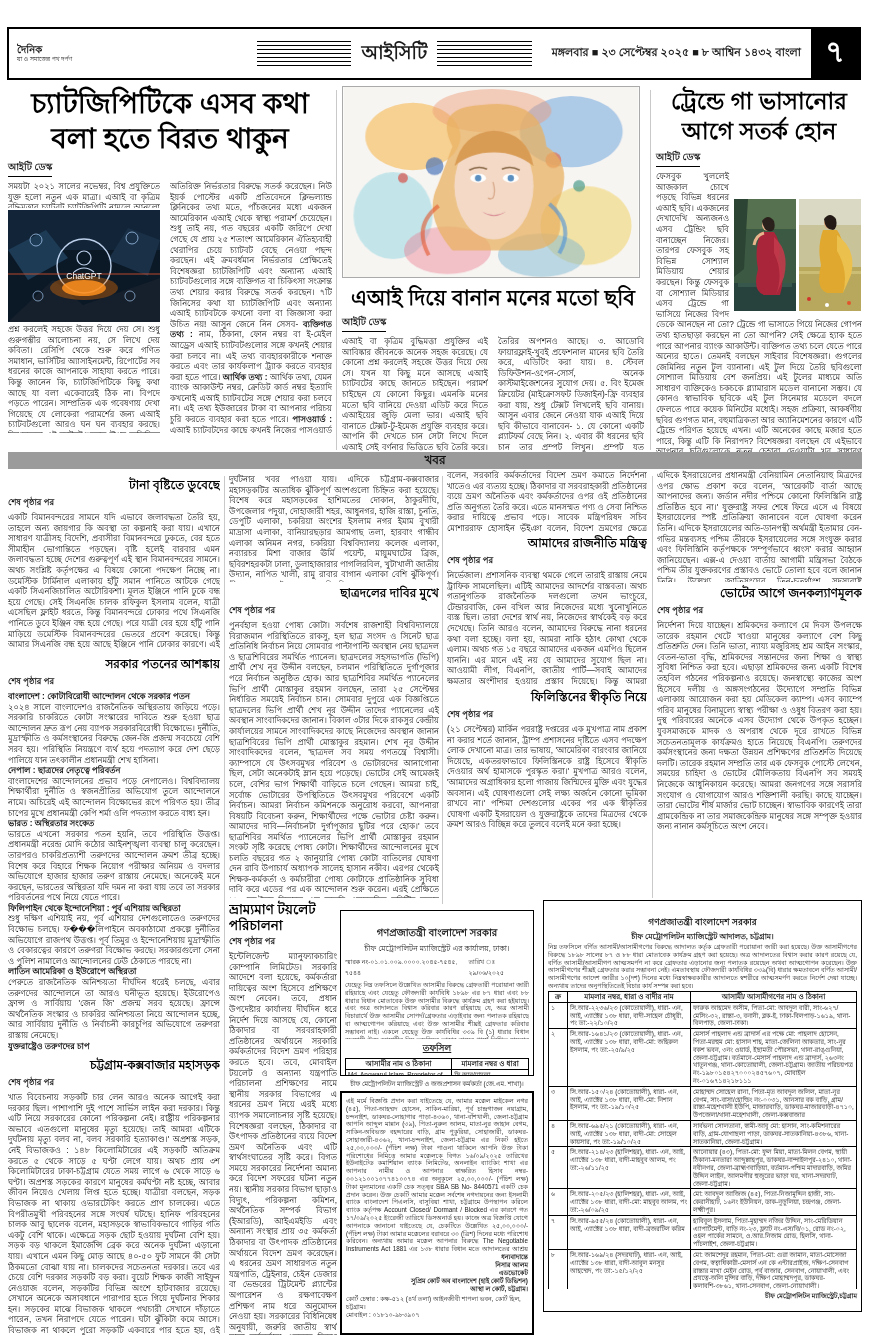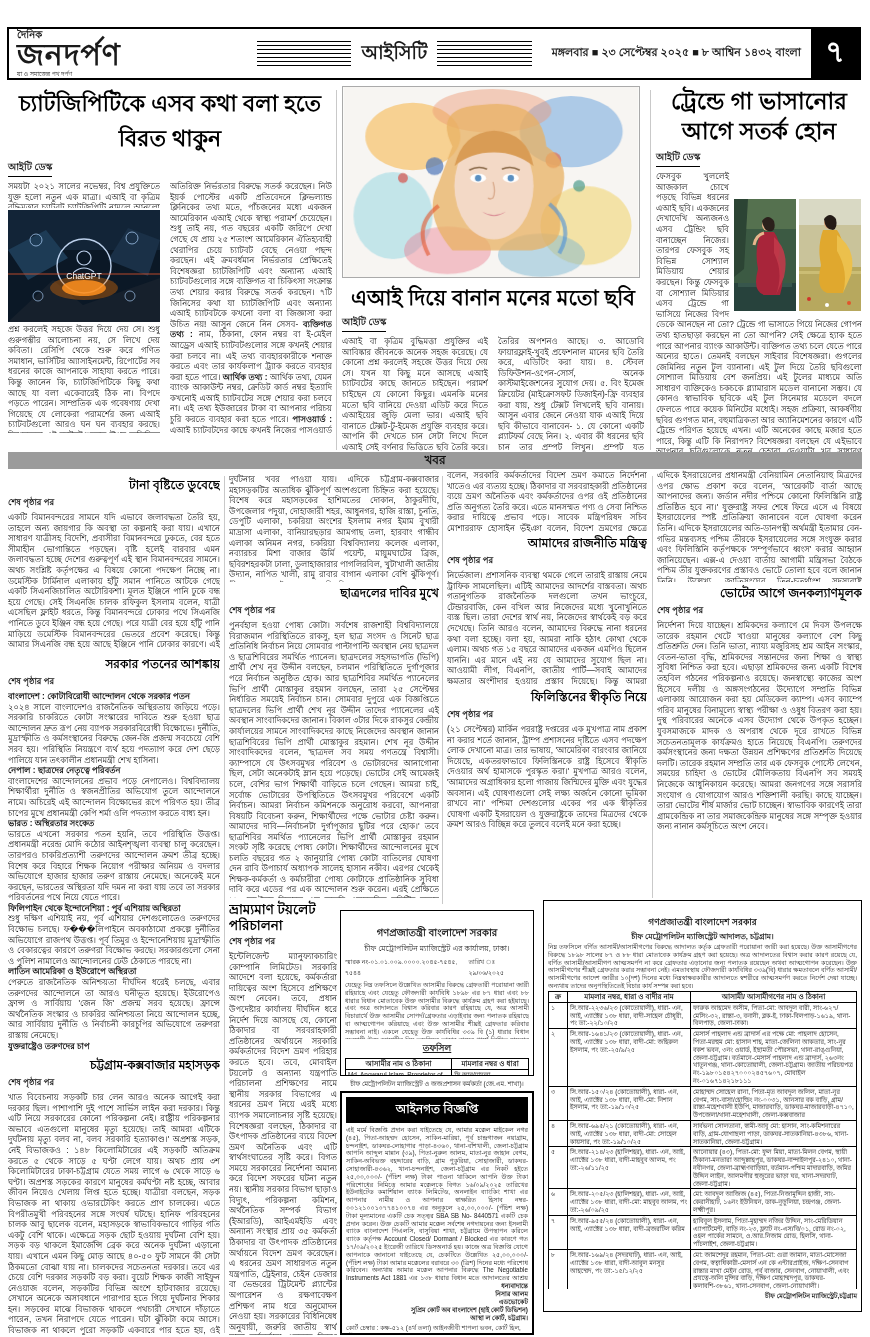--- a/index.html
+++ b/index.html
@@ -48,32 +48,31 @@
   .sigleft{font-size:6.3px;line-height:8px;text-align:left;margin-top:2px;}
 </style>
 </head>
 <body>
 
 <div class="page">
 
   <div class="abs mast">
     <div class="mast-logo">
       <div class="mast-daily">দৈনিক</div>
-      <div class="mast-title">জনদর্পণ</div>
       <div class="mast-tag">যা ও সমাজের পথ দর্পণ</div>
     </div>
     <div class="rules"></div>
     <div class="mast-section">আইসিটি</div>
     <div class="rules"></div>
     <div class="mast-date">মঙ্গলবার ■ ২৩ সেপ্টেম্বর ২০২৫ ■ ৮ আশ্বিন ১৪৩২ বাংলা</div>
     <div class="pageno">৭</div>
   </div>
 
   <div class="abs" style="left:8px;top:86px;width:324px;height:366px;">
-    <div style="font-size:22px;line-height:35px;font-weight:800;text-align:center;color:#000;">চ্যাটজিপিটিকে এসব কথা বলা হতে বিরত থাকুন</div>
+    <div style="font-size:28px;line-height:35px;font-weight:800;text-align:center;color:#000;">চ্যাটজিপিটিকে এসব কথা বলা হতে বিরত থাকুন</div>
     <div><span class="byline">আইটি ডেস্ক</span></div>
     <div style="display:flex;gap:10px;height:252px;overflow:hidden;">
       <div style="width:152px;display:flex;flex-direction:column;">
         <div class="bt" style="height:27px;flex:none;">সময়টা ২০২১ সালের নভেম্বর, বিশ্ব প্রযুক্তিতে যুক্ত হলো নতুন এক মাত্রা। এআই বা কৃত্রিম বুদ্ধিমত্তার চ্যাটবট চ্যাটজিপিটি নামলে আনলো মাইক্রোসফটের ওপেন এআই। চ্যাটজিপিটি এআইয়ের এক অন্যতম আবিষ্কার, যা আমাদের জীবনে যেন আশীর্বাদ হয়ে এলো। প্রযুক্তির এই আবিষ্কার জীবনকে অনেক সহজ করেছে। যে কোনো</div>
         <svg width="152" height="112" viewBox="0 0 152 112" style="flex:none;margin:2px 0;">
           <rect width="152" height="112" fill="#0b1826"></rect>
           <rect x="0" y="0" width="152" height="40" fill="#122437"></rect>
           <path d="M0 112 L45 70 L75 95 L152 68 L152 112 Z" fill="#16202c"></path>
           <path d="M0 40 L38 20 L60 48 L20 70 Z" fill="#1d3b55"></path>
           <path d="M152 30 L120 18 L100 50 L140 66 Z" fill="#1a3047"></path>
@@ -267,21 +266,20 @@
       <tr>
         <td>Md. Anowarul Islam, Proprietor of AVA Enterprise, Son of Late Shamsul Islam and Ajuba Begum, Business Address: Mithapukur Bazar, Mithapukur, Rangpur Shop Cum Godown Address: Girls School Gate, Mithapukur bazar, Rangpur. Present and permanent Address: Kashipur, Post Office-5430, Mithapukur, District-Rangpur.</td>
         <td>সি.আর/মামলা নং-৪৬৬৬/২০২৪ ধারা: ৪৫,মতী, এ্যাক্টের ১৩৮ ধারা</td>
       </tr>
     </tbody>
       </table>
   </div>
   <div class="abs" style="left:340px;top:1079px;width:194px;font-size:6.4px;text-align:center;">চীফ মেট্রোপলিটন ম্যাজিস্ট্রেট ও জজপ্রশাসন কর্মকর্তা (জে.এম. শাখা)।</div>
 
   <div class="abs legalbox" style="left:340px;top:1091px;width:194px;height:244px;">
-    <div class="legal-title">আইনগত বিজ্ঞপ্তি</div>
     <div class="nb-body" style="height:156px;">এই মর্মে বিজ্ঞপ্তি প্রদান করা যাইতেছে যে, আমার মক্কেল মাইকেল নগর (৪৫), পিতা-আহম্মদ হোসেন, সাকিন-মারিয়া, পূর্ব চান্দ্রগাজন নয়াগ্রাম, চন্দনাইশ, ডাকঘর-লোহাগার পাড়া-৪৩৬০, থানা-বাঁশখালী, জেলা-চট্টগ্রাম আপনি আব্দুল মান্নান (৩৯), পিতা-নুরুল আলম, মাতা-নুর জাহান বেগম, সাকিন-অবিভক্ত বহদ্দারের বাড়ি, গ্রাম পুকুরিয়া, সোহাজারী, ডাকঘর-সোহাজারী-৪৩৬২, থানা-চন্দনাইশ, জেলা-চট্টগ্রাম এর নিকট হইতে ২৫,০০,০০০/- (পঁচিশ লক্ষ) টাকা পাওনা থাকিলে আপনি উক্ত টাকা পরিশোধের নিমিত্তে আমার মক্কেলকে বিগত ১৬/০৯/২০২৫ তারিখের ইউনাইটেড কমার্শিয়াল ব্যাংক লিমিটেড, অনলাইন ব্যাংকিং শাখা এর আপনার নামীয় ও আপনার স্বাক্ষরিত হিসাব নম্বর- ০০১২১০০১০৭৭৪১০০৭৪ এর অনুকূলে ২৫,০০,০০০/- (পঁচিশ লক্ষ) টাকা মূল্যমানের একটি চেক সত্ত্বর SBA SB No- 8440571 একটি চেক প্রদান করেন। উক্ত চেকটি আমার মক্কেল সর্বশেষ নগদায়নের জন্য ইসলামী ব্যাংক বাংলাদেশ পিএলসি, বাসুবিয়া শাখা, চট্টগ্রামে উপস্থাপন করিলে ব্যাংক কর্তৃপক্ষ Account Closed/ Dormant / Blocked এর কারণে গত ১৭/০৯/২০২৫ ইংরেজী তারিখে ডিসঅনার্ড হয়। কাজে অত্র বিজ্ঞপ্তি যোগে আপনাকে জানানো যাইতেছে যে, চেকটিতে উল্লেখিত ২৫,০০,০০০/- (পঁচিশ লক্ষ) টাকা আমার মক্কেলের বরাবরে ৩০ (ত্রিশ) দিনের মধ্যে পরিশোধ করিবেন। অন্যথায় আমার মক্কেল আপনার বিরুদ্ধে The Negotiable Instruments Act 1881 এর ১৩৮ ধারার বিধান মতে আদালতের আশ্রয় গ্রহণ করিতে বাধ্য হইবেন।</div>
     <div class="sigright pre">ধন্যবাদান্তে
 নিসার আলম
 এডভোকেট
 সুপ্রিম কোর্ট অব বাংলাদেশ (হাই কোর্ট ডিভিশন)
 আস্থা ল কোর্ট, চট্টগ্রাম।</div>
     <div class="sigleft pre">কোর্ট চেম্বার : কক্ষ-৫১২ (৪র্থ তলা) আইনজীবী শাপলা ভবন, কোর্ট হিল, চট্টগ্রাম।
 মোবাইল : ০১৮১০-৯৮৩৯০৭</div>
   </div>
 

